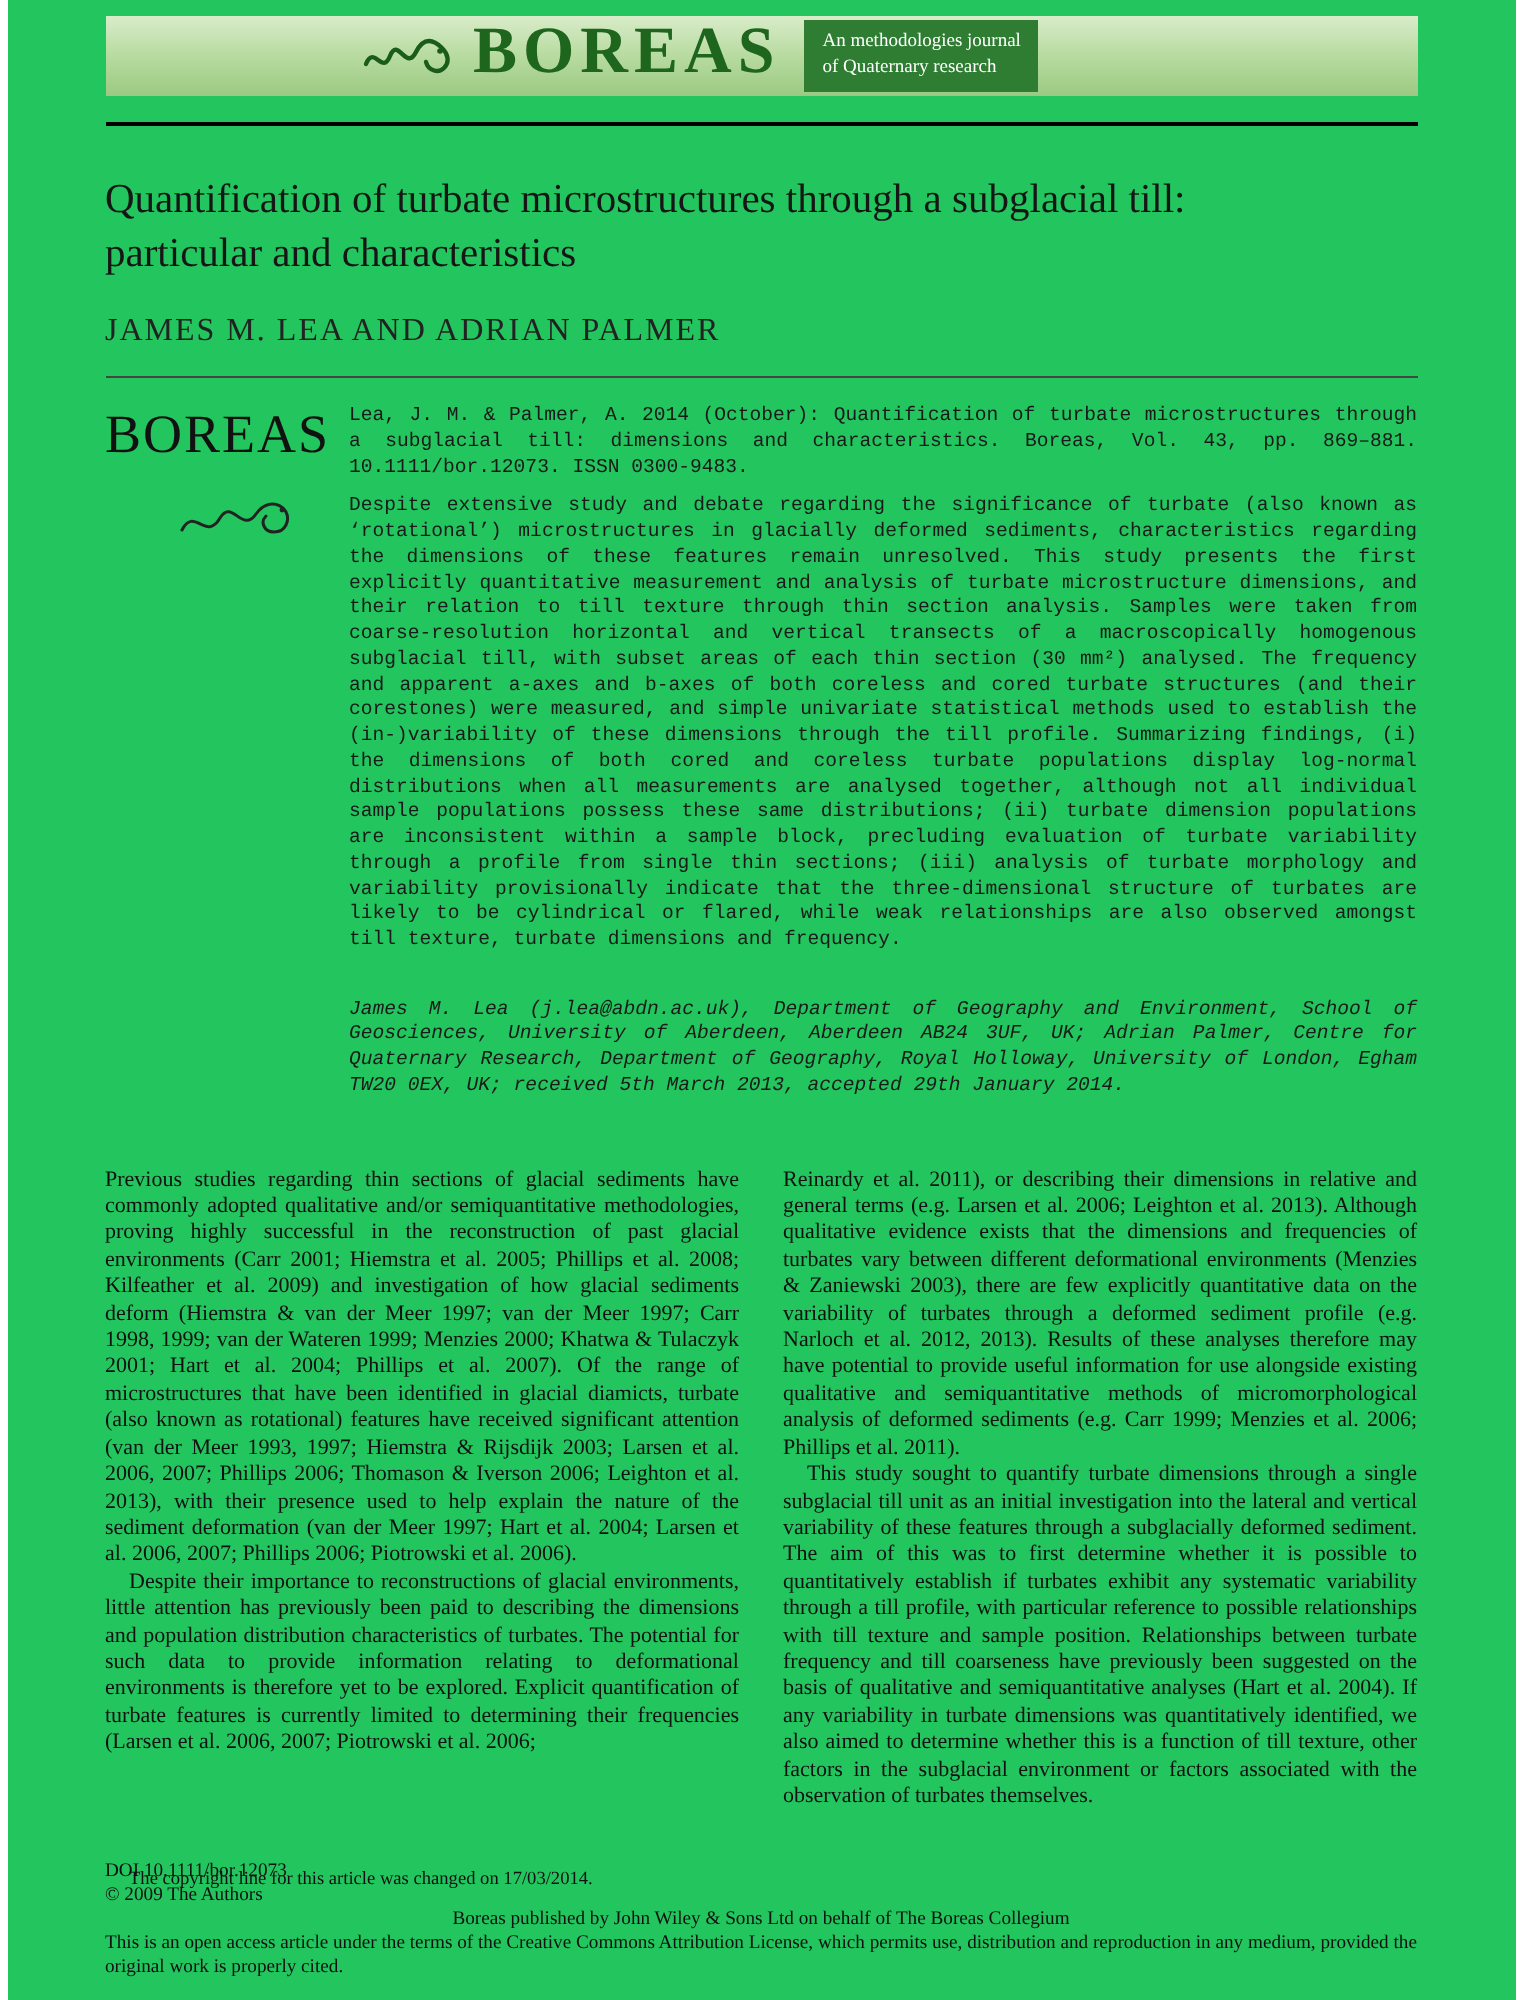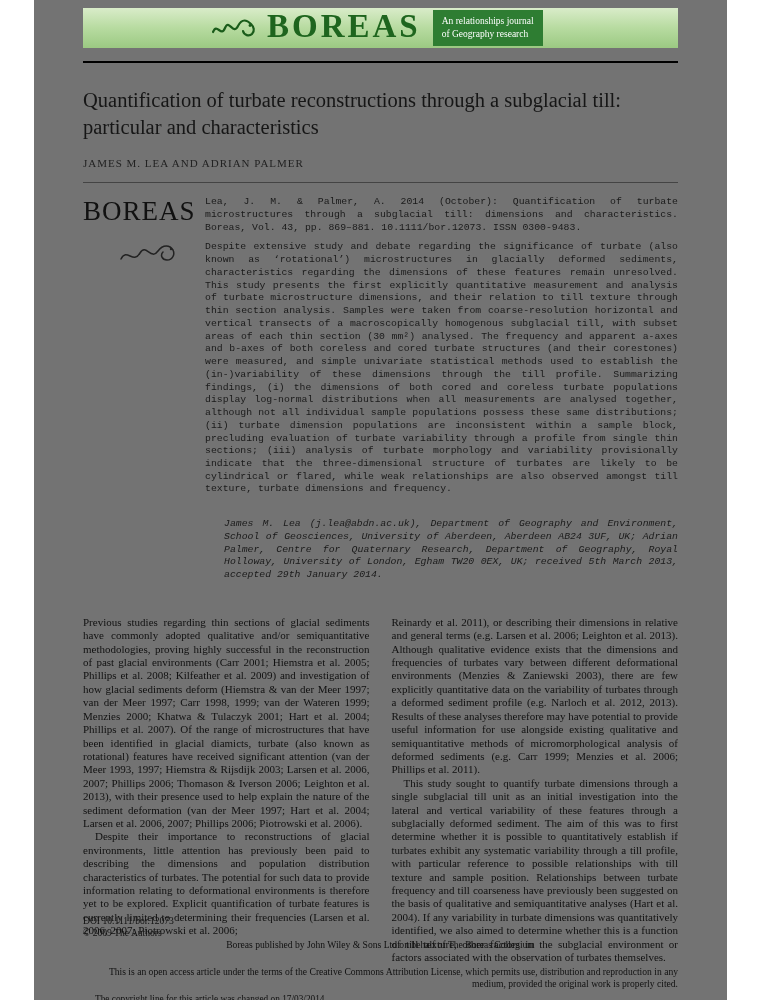--- a/index.html
+++ b/index.html
@@ -1,21 +1,21 @@
 <!DOCTYPE html>
 <html><head>
 <meta charset="utf-8">
 <style>
   * { margin:0; padding:0; box-sizing:border-box; }
   html,body { background:#ffffff; }
   .page {
     position:relative;
-    width:693px; height:1000px;
+    width:754px; height:1000px;
     margin:0 auto;
-    background:#737373;
+    background:#22c55e;
     font-family:"Liberation Serif", serif;
     color:#111;
     overflow:hidden;
   }
   
   .banner {
     margin:8px 49px 0 49px;
     height:40px;
     background:linear-gradient(180deg,#d9ecc9 0%, #b7dba0 50%, #9bc982 100%);
     display:flex; align-items:center;
@@ -35,76 +35,76 @@
   
   .rule-thick { margin:13px 49px 0 49px; border-top:2.5px solid #000; }
   .rule-thin  { margin:13px 49px 0 49px; border-top:1px solid #444; }
   
   .title {
     margin:24px 49px 0 49px;
     font-size:20.5px; line-height:1.3; font-weight:normal; color:#161616;
   }
   .authors {
     margin:17px 49px 0 49px;
-    font-size:11px; letter-spacing:1px; color:#222;
+    font-size:16px; letter-spacing:1px; color:#222;
   }
   
   .abstract-section { margin:13px 49px 0 49px; display:flex; }
   .logo-block { flex:0 0 122px; padding-top:2px; }
   .logo-text { font-size:27px; letter-spacing:1px; color:#111; line-height:1; }
   .logo-fish { margin:6px 0 0 34px; }
   .abstract-texts {
     flex:1; font-size:9.8px; line-height:1.3;
     text-align:justify; color:#1a1a1a;font-family:Liberation Mono, monospace;
   }
   .citation { margin-bottom:7px; }
   .abstract  { margin-bottom:22px; }
-  .affiliation { font-style:italic;margin-left:19px; }
+  .affiliation { font-style:italic; }
   
   .columns {
     margin:34px 49px 0 49px;
     display:flex; gap:22px;
     font-size:11px; line-height:1.22;
     text-align:justify; color:#111;
   }
   .col { flex:1; min-width:0; }
   .col p + p { text-indent:12px; }
   .footnote { margin-top:56px; font-size:9.3px; text-align:left; text-indent:0; }
   
   .footer {
     position:absolute; left:49px; right:49px; bottom:10px;
     font-size:9.6px; line-height:1.25; color:#111;
   }
   .footer-row1 { display:flex; justify-content:space-between;flex-direction:column; }
   .publisher { text-align:center; }
-  .license { text-align:right; margin-top:15px; }
+  .license { text-align:left; margin-top:0; }
 </style>
 </head>
 <body>
 
 <div class="page">
 
   <div class="banner">
     <span class="banner-fish">
       <svg width="48" height="30" viewBox="0 0 48 30">
         <path d="M2,20 C6,10 10,26 14,16 C18,6 22,24 27,14 C31,6 36,8 40,12 C43,15 44,19 41,22 C38,25 33,23 32,19" fill="none" stroke="#1a5c1a" stroke-width="2.2" stroke-linecap="round"></path>
         <circle cx="39" cy="13.5" r="1.4" fill="#1a5c1a"></circle>
       </svg>
     </span>
     <span class="journal-name">BOREAS</span>
     <span class="tagline-box">
-      <span style="display:block">An relationships journal</span>
-      <span style="display:block">of Geography research</span>
+      <span style="display:block">An methodologies journal</span>
+      <span style="display:block">of Quaternary research</span>
     </span>
   </div>
 
   <div class="rule-thick"></div>
 
   <h1 class="title">
-    <span style="display:block">Quantification of turbate reconstructions through a subglacial till:</span>
+    <span style="display:block">Quantification of turbate microstructures through a subglacial till:</span>
     <span style="display:block">particular and characteristics</span>
   </h1>
   <div class="authors">JAMES M. LEA AND ADRIAN PALMER</div>
 
   <div class="rule-thin"></div>
 
   <div class="abstract-section">
     <div class="logo-block">
       <div class="logo-text">BOREAS</div>
       <div class="logo-fish">

